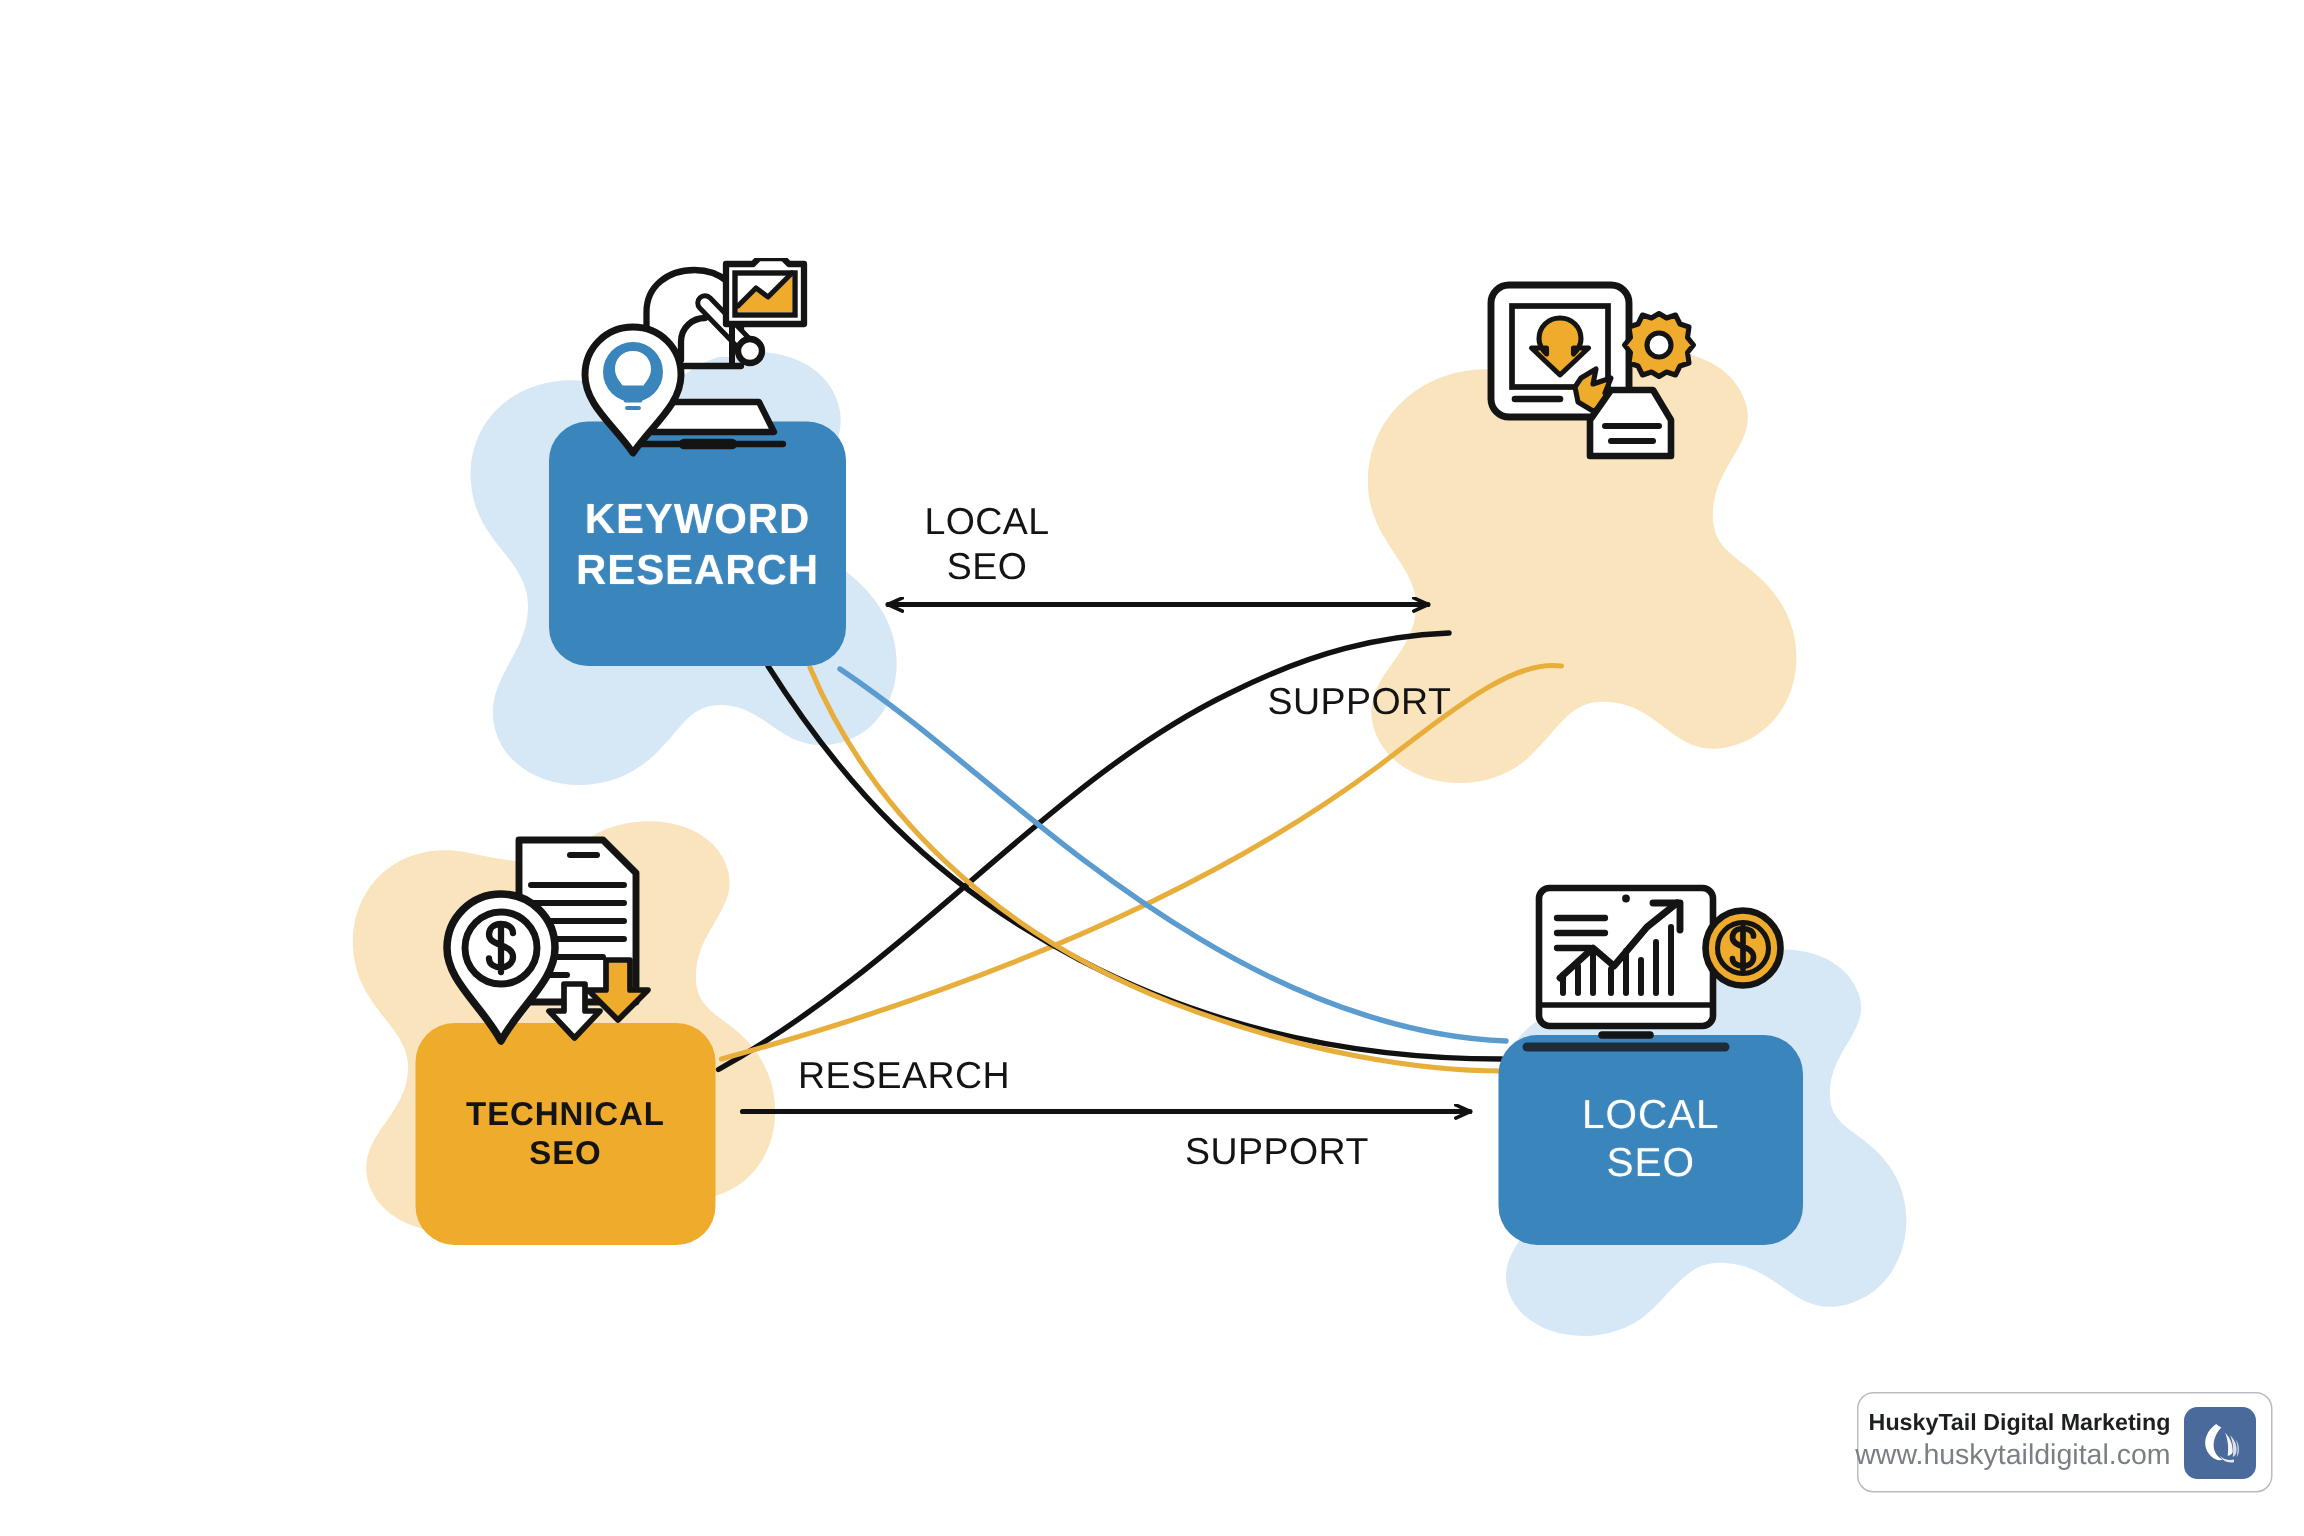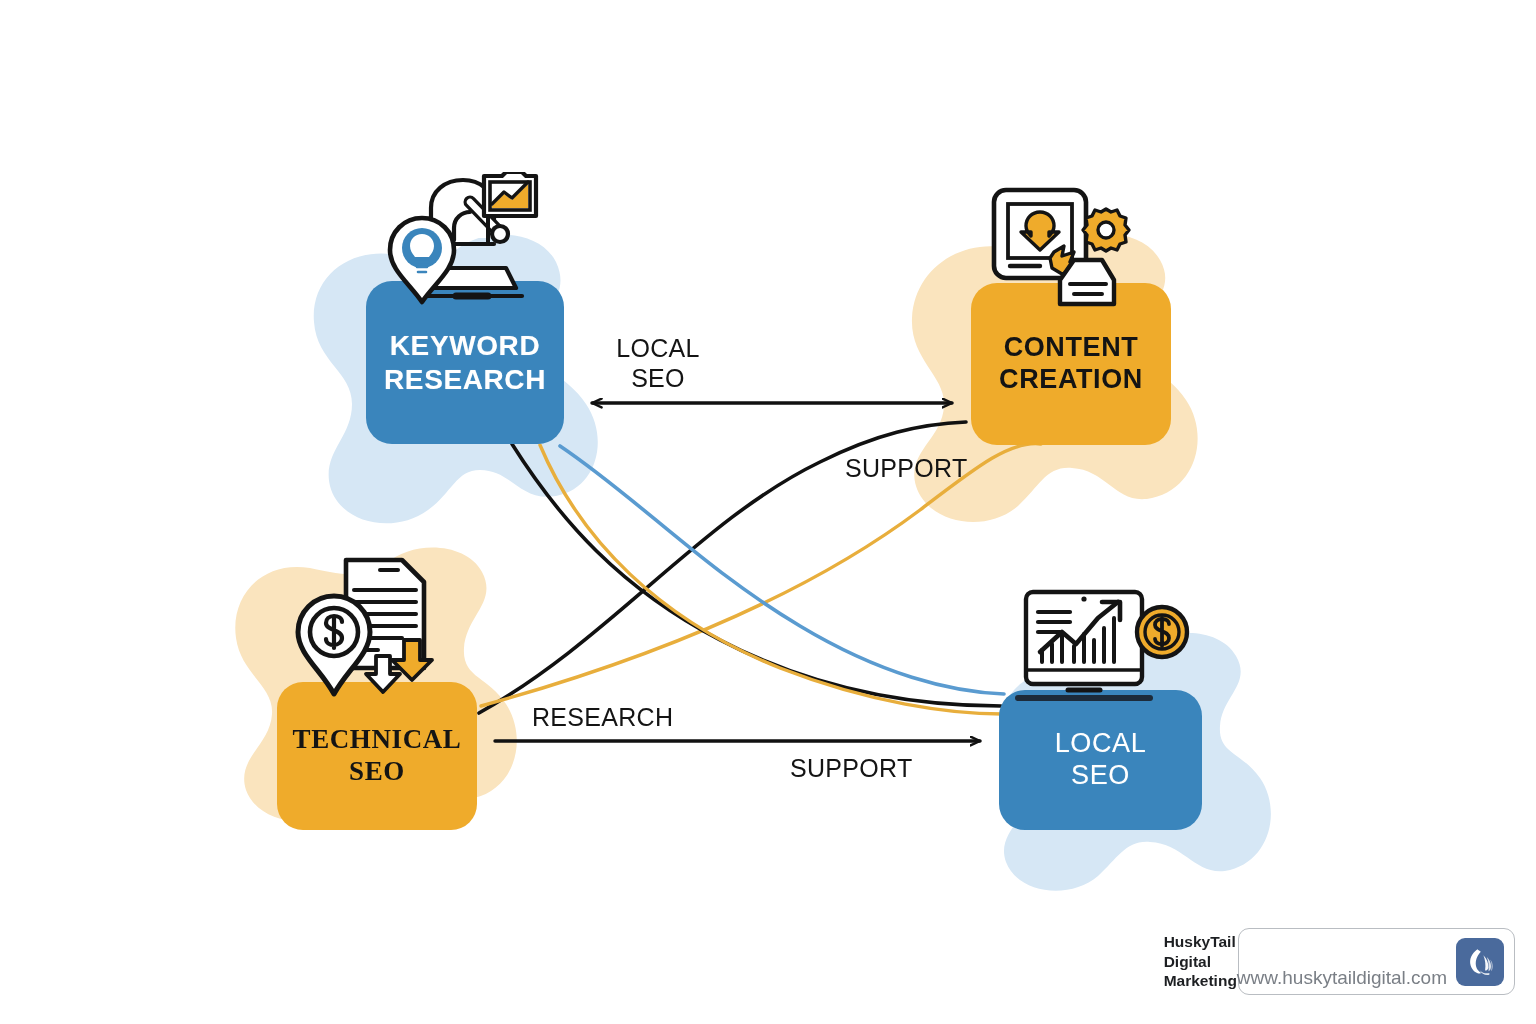--- a/index.html
+++ b/index.html
@@ -34,21 +34,21 @@
   .node.blue{background:#3a85bc;}
   .node.blue .node-label{color:#ffffff;text-shadow:0 0 1px rgba(255,255,255,.35);}
   .node.orange{background:#efab2b;}
   .node.orange .node-label{color:#141414;}
 
   #node-keyword{left:366px;top:281px;width:198px;height:163px;}
   #node-keyword .node-label{font-size:28px;}
   #node-content{left:971px;top:283px;width:200px;height:162px;}
   #node-content .node-label{font-size:27px;}
   #node-technical{left:277px;top:682px;width:200px;height:148px;}
-  #node-technical .node-label{font-size:27px;font-family:Liberation Serif, serif;}
+  #node-technical .node-label{font-size:22px;}
   #node-local{left:999px;top:690px;width:203px;height:140px;}
   #node-local .node-label{font-size:27px;font-weight:400;}
 
   
   .node-icon{position:absolute;z-index:7;pointer-events:none;}
   #icon-keyword{left:384px;top:172px;width:160px;height:140px;}
   #icon-content{left:988px;top:182px;width:150px;height:132px;}
   #icon-technical{left:292px;top:552px;width:152px;height:152px;}
   #icon-local{left:1012px;top:588px;width:180px;height:122px;}
 
@@ -77,21 +77,21 @@
     border:1.6px solid #b9bdc2;
     border-radius:11px;
     display:flex;
     align-items:center;
     justify-content:flex-end;
     box-sizing:border-box;
     padding:0 10px 0 12px;
     z-index:10;
   }
   #watermark .wm-text{
-    display:flex;flex-direction:row;align-items:flex-end;
+    display:flex;flex-direction:column;align-items:flex-end;
     margin-right:9px;
     justify-content:flex-end;
   }
   #watermark .wm-name{
     font-size:15.5px;font-weight:700;color:#1d1f22;line-height:1.25;
   }
   #watermark .wm-url{
     font-size:19px;font-weight:400;color:#7a7f86;line-height:1.3;
   }
   #watermark .wm-logo{
@@ -299,24 +299,20 @@
     <circle cx="150" cy="44" r="25" fill="#efab2b" stroke="#141414" stroke-width="4.4"></circle>
     <circle cx="150" cy="44" r="17" fill="none" stroke="#141414" stroke-width="3.4"></circle>
     <path d="M150 30 v28 M157 36 C157 33 154 31 150 31 C146 31 143 33 143 37 C143 44 157 42 157 50 C157 54 154 56 150 56 C146 56 143 54 143 51" fill="none" stroke="#141414" stroke-width="3.8" stroke-linecap="round"></path>
   </svg>
 
   <div id="node-keyword" class="node blue">
     <span class="node-label">KEYWORD
 RESEARCH</span>
   </div>
 
-  <div id="node-content" class="node orange">
-    <span class="node-label">CONTENT
-CREATION</span>
-  </div>
 
   <div id="node-technical" class="node orange">
     <span class="node-label">TECHNICAL
 SEO</span>
   </div>
 
   <div id="node-local" class="node blue">
     <span class="node-label">LOCAL
 SEO</span>
   </div>

